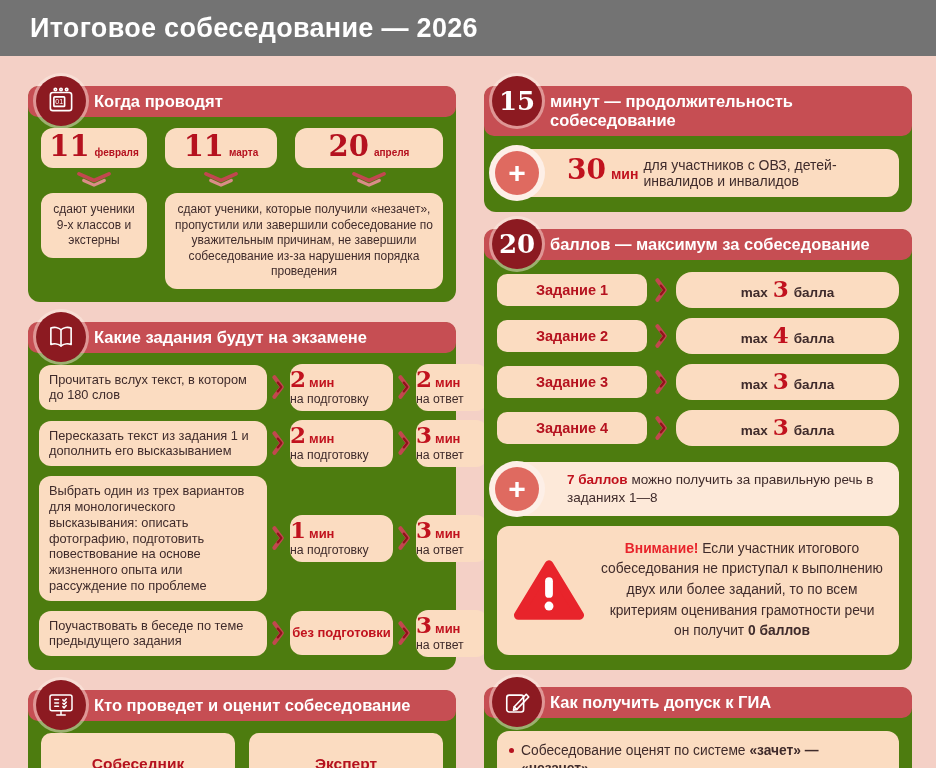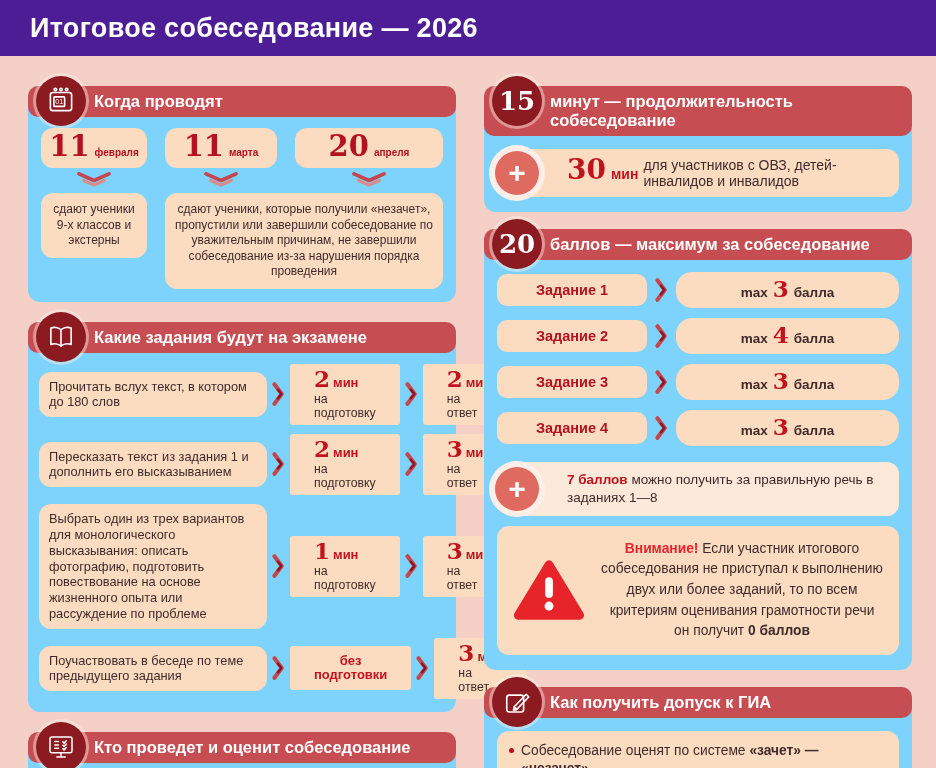--- a/index.html
+++ b/index.html
@@ -4,30 +4,30 @@
 <style>
   *{margin:0;padding:0;box-sizing:border-box}
   html,body{width:936px;height:768px}
   body{
     position:relative;overflow:hidden;
     background:#f4d0c6;
     font-family:"Liberation Sans",sans-serif;
     color:#3f2b2b;
   }
   
-  .banner{height:56px;background:#4c1d95;display:flex;align-items:center;padding:0 30px}
+  .banner{height:56px;background:#737373;display:flex;align-items:center;padding:0 30px}
   .banner h1{color:#fff;font-size:27px;font-weight:bold;letter-spacing:.3px}
 
   
   .col{position:absolute;top:86px;display:flex;flex-direction:column}
   .col-left{left:28px;width:428px;gap:20px}
   .col-right{left:484px;width:428px;gap:17px}
 
   
-  .card{position:relative;background:#7dd3fc;border-radius:12px}
+  .card{position:relative;background:#4d7c0f;border-radius:12px}
   .band{background:#c64e53;border-radius:10px;color:#fff;font-weight:bold;font-size:16.5px;
         min-height:30px;display:flex;align-items:center;padding:6px 12px 6px 66px}
   .badge{position:absolute;left:8px;top:-10px;width:50px;height:50px;border-radius:50%;
          background:#8c1a21;display:flex;align-items:center;justify-content:center;z-index:3;
          box-shadow:0 0 0 3px rgba(253,239,231,.45)}
   .badge svg{width:30px;height:30px}
   .num-badge{font-family:"DejaVu Serif",serif;font-weight:bold;color:#fff;font-size:26px}
 
   .peach{background:#fbdcc1;border-radius:12px}
 
@@ -38,21 +38,21 @@
   .date-day{font-family:"DejaVu Serif",serif;font-weight:bold;color:#b5121f;font-size:29px;line-height:1}
   .date-month{color:#b5121f;font-weight:bold;font-size:10px}
   .chev-cell{display:flex;justify-content:center;padding:4px 0 6px}
   .note-box{padding:9px 8px;font-size:12px;line-height:1.3;text-align:center}
   .note-wide{grid-column:2/4}
 
   
   .task-rows{display:flex;flex-direction:column;gap:9px;padding:11px 11px 13px}
   .task-row{display:flex;align-items:center;gap:5px}
   .task-text{flex:0 0 228px;padding:7px 10px;font-size:12.8px;line-height:1.24}
-  .time-box{padding:5px 24px;border-radius:3px}
+  .time-box{padding:5px 0;border-radius:12px}
   .prep{flex:0 0 103px}
   .ans{flex:0 0 72px}
   .time-num{font-family:"DejaVu Serif",serif;font-weight:bold;color:#c1121e;font-size:23px;line-height:.9;margin-right:3px}
   .time-unit{color:#c1121e;font-weight:bold;font-size:13px}
   .time-label{font-size:12.3px;margin-top:1px}
   .noprep{display:flex;align-items:center;justify-content:center;text-align:center;min-height:44px}
   .noprep .time-unit{line-height:1.15}
 
   
   .who-grid{display:grid;grid-template-columns:1fr 1fr;gap:14px;padding:12px 13px 13px;align-items:stretch}

